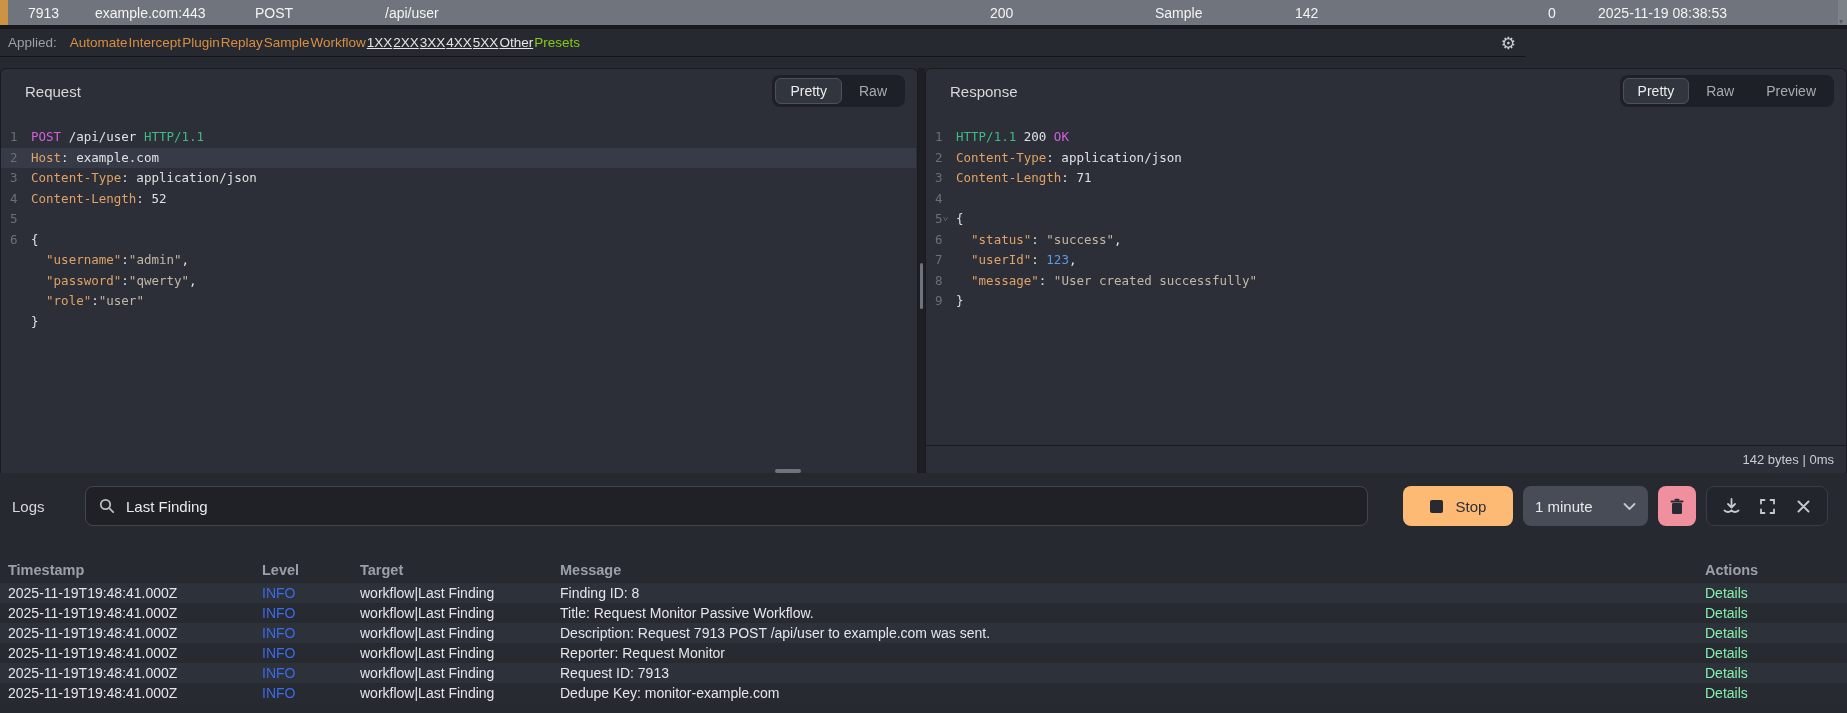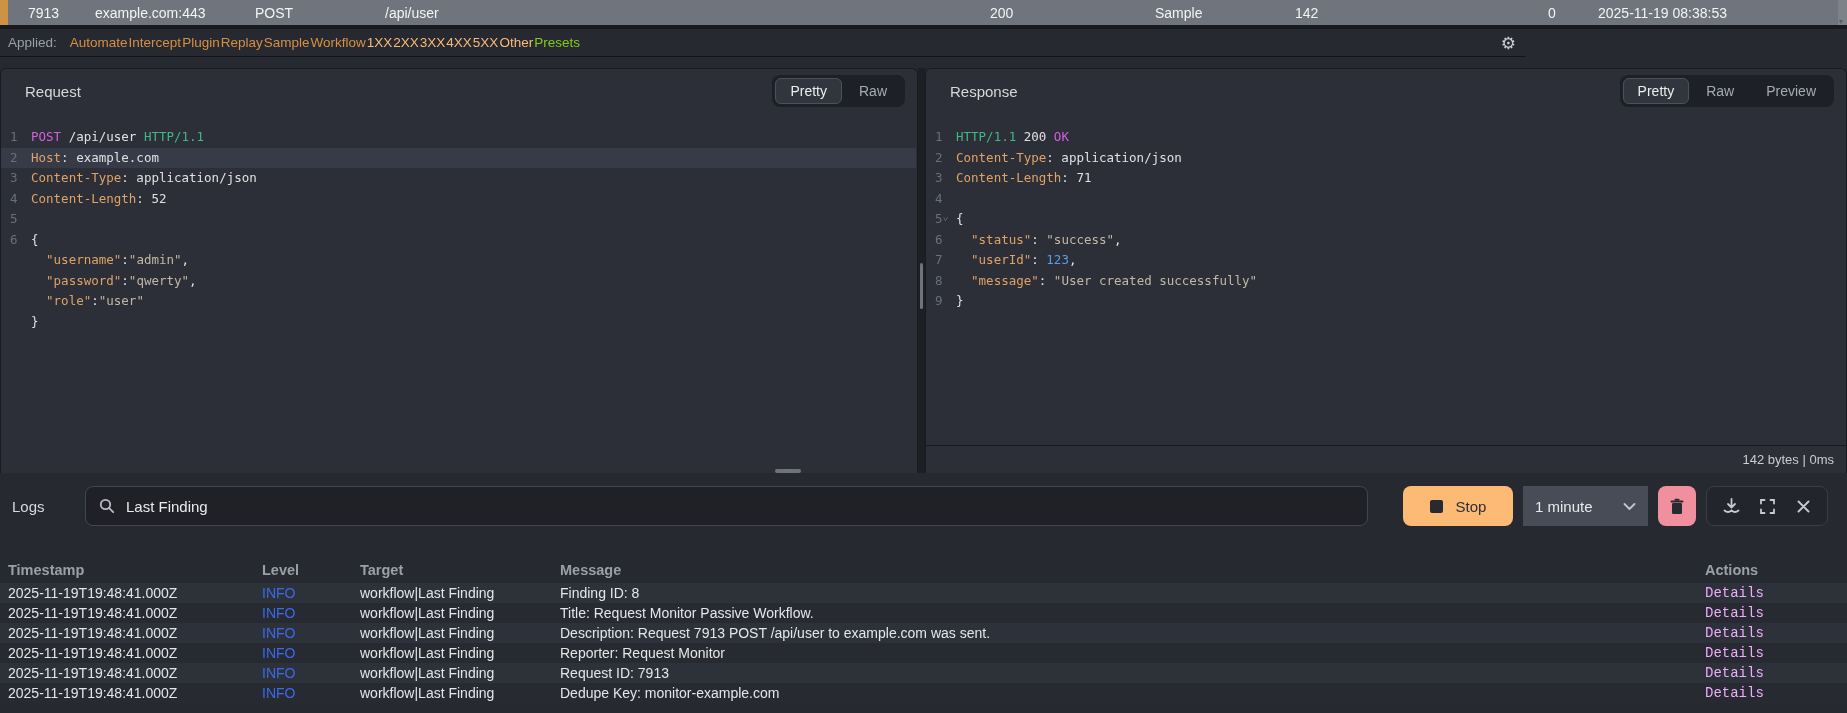--- a/index.html
+++ b/index.html
@@ -19,21 +19,21 @@
   .c-id{left:28px;} .c-host{left:95px;} .c-method{left:255px;} .c-path{left:385px;}
   .c-status{left:990px;} .c-source{left:1155px;} .c-length{left:1295px;} .c-extra{left:1548px;} .c-time{left:1598px;}
   .row-scrollbar { position:absolute; right:0; top:0; width:9px; height:25px; background:#7d8188; }
   .row-scrollbar .arrow { position:absolute; bottom:-1px; left:1px; font-size:8px; color:#5a5d63; }
   .sep1 { position:absolute; top:25px; left:0; width:1847px; height:4px; background:#17191e; }
 
   
   .filter-bar { position:absolute; top:29px; left:0; width:1525px; height:28px; display:flex; align-items:center; padding-left:8px; gap:13px; border-bottom:1px solid #121419; font-size:13.5px; }
   .f-label { color:#9aa0a7; }
   .f-item { cursor:pointer; }
-  .f-orange { color:#d98f43; } .f-blue { color:#fdba74; } .f-purple { color:#84cc16; }
+  .f-orange { color:#d98f43; } .f-blue { color:#e5e5e5;text-decoration:underline; } .f-purple { color:#84cc16; }
   .gear { position:absolute; right:9px; top:50%; transform:translateY(-50%); color:#c9ccd2; font-size:17px; cursor:pointer; line-height:1; }
 
   
   .main { position:absolute; top:58px; left:0; width:1847px; height:415px; }
   .panel { position:absolute; top:10px; bottom:0; background:#2c2f37; border:1px solid #191b20; border-bottom:none; border-radius:6px 6px 0 0; }
   .panel.request { left:0; width:918px; }
   .panel.response { left:925px; width:922px; }
   .divider { position:absolute; left:918px; top:10px; width:7px; bottom:0; background:#1d1f25; cursor:col-resize; }
   .divider .handle { position:absolute; left:2px; top:195px; width:3px; height:46px; background:#6e737c; border-radius:2px; }
   .h-handle { position:absolute; top:469px; left:775px; width:26px; height:4px; background:#6e737c; border-radius:2px; z-index:6; cursor:row-resize; }
@@ -56,34 +56,34 @@
   .res-footer { position:absolute; left:0; right:0; bottom:0; height:28px; border-top:1px solid #171a1f; display:flex; align-items:center; justify-content:flex-end; padding-right:12px; color:#caccd1; font-size:13px; }
 
   
   .logs { position:absolute; top:473px; left:0; width:1847px; bottom:0; background:#26292f; }
   .logs-header { position:absolute; top:13px; left:0; right:0; height:40px; }
   .logs-title { position:absolute; left:12px; top:50%; transform:translateY(-50%); color:#d6d8db; font-size:15px; }
   .search { position:absolute; left:85px; top:0; width:1283px; height:40px; background:#1f2127; border:1px solid #42464f; border-radius:8px; display:flex; align-items:center; padding:0 13px; gap:11px; }
   .search input { background:transparent; border:none; outline:none; color:#e9eaec; font-size:15px; width:100%; font-family:"Liberation Sans",sans-serif; }
   .stop-btn { position:absolute; left:1403px; top:0; width:110px; height:40px; background:#fdba74; border:none; border-radius:8px; display:flex; align-items:center; justify-content:center; gap:13px; color:#2c2f36; font-size:15px; cursor:pointer; font-family:"Liberation Sans",sans-serif; }
   .stop-square { width:13px; height:13px; background:#272a31; border-radius:2px; }
-  .interval { position:absolute; left:1523px; top:0; width:125px; height:40px; background:#474c57; border-radius:0; display:flex; align-items:center; justify-content:space-between; padding:0 12px; color:#e8e9eb; font-size:15px; cursor:pointer; }
+  .interval { position:absolute; left:1523px; top:0; width:125px; height:40px; background:#474c57; border-radius:8px; display:flex; align-items:center; justify-content:space-between; padding:0 12px; color:#e8e9eb; font-size:15px; cursor:pointer; }
   .trash-btn { position:absolute; left:1658px; top:0; width:38px; height:40px; background:#f0909e; border:none; border-radius:8px; display:flex; align-items:center; justify-content:center; cursor:pointer; }
   .icon-group { position:absolute; left:1706px; top:0; width:122px; height:40px; background:#22252b; border:1px solid #393d46; border-radius:8px; display:flex; align-items:center; justify-content:space-around; padding:0 6px; }
   .icon-btn { display:flex; align-items:center; justify-content:center; cursor:pointer; width:24px; height:24px; }
 
   .log-table { position:absolute; top:84px; left:0; right:0; }
   .log-grid { display:grid; grid-template-columns:254px 98px 200px 1145px 1fr; align-items:center; }
   .log-grid > div { padding-left:8px; white-space:nowrap; overflow:hidden; }
   .log-head { height:26px; color:#9aa0a9; font-weight:bold; font-size:14.5px; }
   .log-row { height:20px; font-size:14px; color:#e4e6e9; cursor:default; }
   .log-row.odd { background:#2d313a; }
   .log-row.even { background:#272a31; }
   .lv-info { color:#3d6ae8; }
-  .action-link { color:#f0abfc; cursor:pointer;font-family:Liberation Mono, monospace; }
+  .action-link { color:#86efac; cursor:pointer; }
 
   svg { display:block; }
 </style>
 </head>
 <body>
 
 <div class="top-row">
   <div class="accent"></div>
   <span class="cell c-id">7913</span>
   <span class="cell c-host">example.com:443</span>

